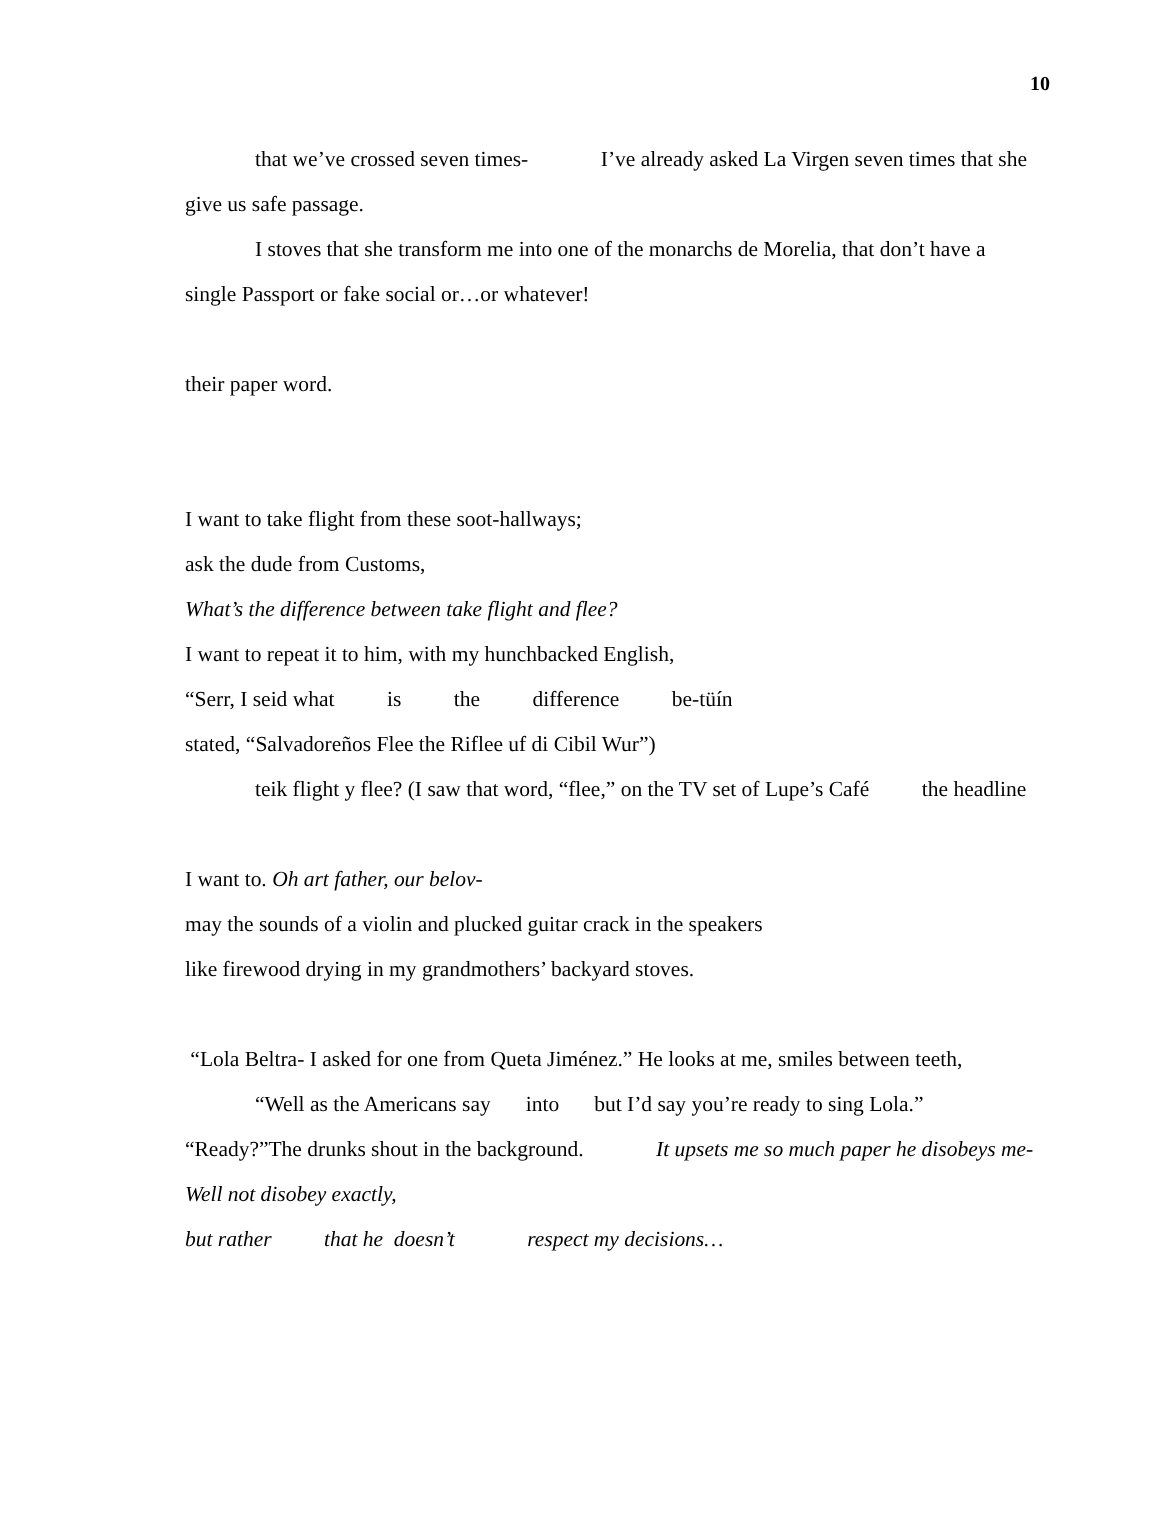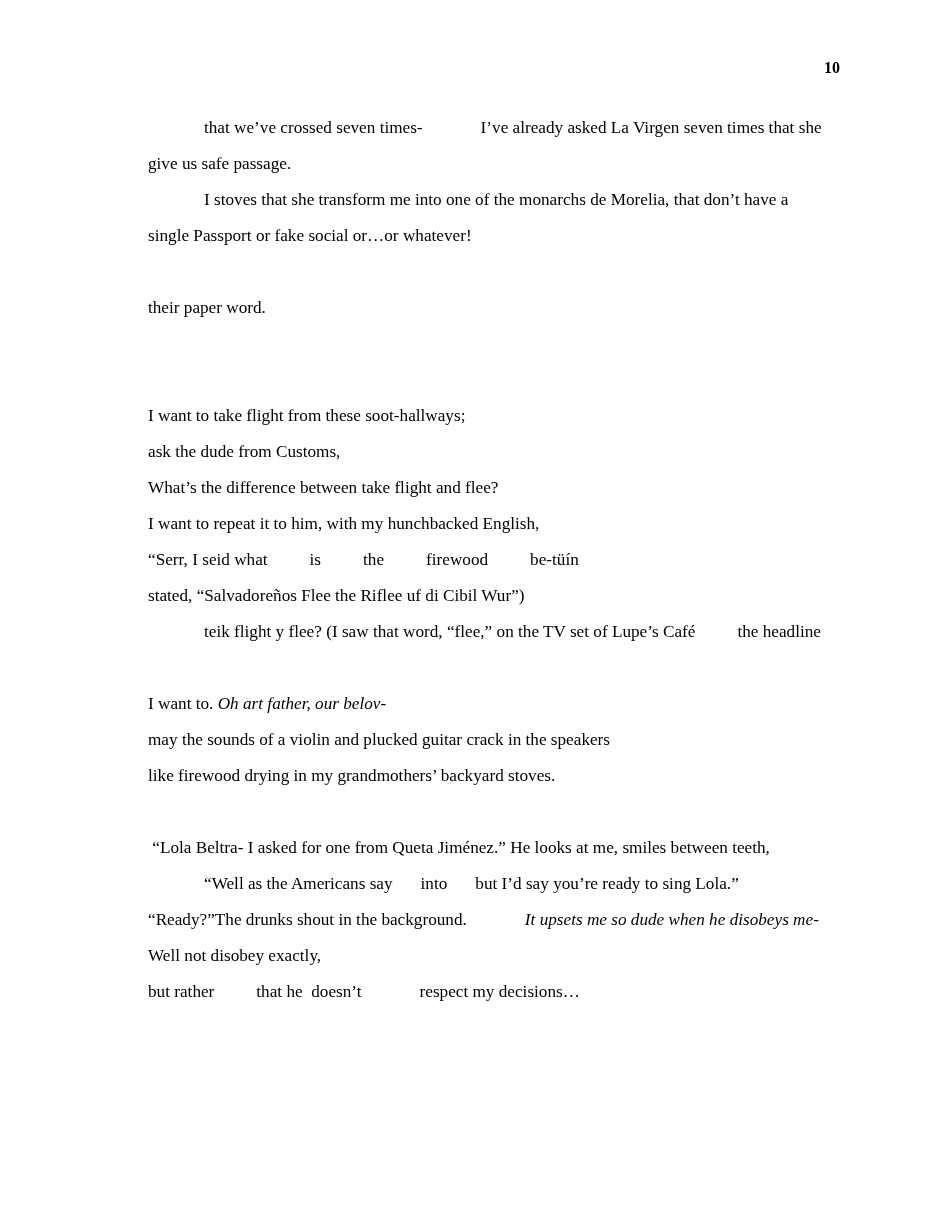--- a/index.html
+++ b/index.html
@@ -36,20 +36,21 @@
     width: 716px;
     font-size: 17.2px;
     line-height: 36px;
     margin-left: 40px;
   }
   .line {
     white-space: pre-wrap;
     min-height: 36px;
   }
   .line.ital {
+    font-style: italic;
   }
   .blank {
     height: 36px;
   }
   .indent {
     display: inline-block;
     width: 56px;
   }
   .gap-sm { display: inline-block; width: 28px; }
   .gap-md { display: inline-block; width: 42px; }
@@ -69,28 +70,28 @@
       <div class="line"><span class="indent"></span><span>I stoves that she transform me into one of the monarchs de Morelia, that don’t have a</span></div>
       <div class="line"><span>single Passport or fake social or…or whatever!</span></div>
       <div class="line blank"></div>
       <div class="line"><span>their paper word.</span></div>
       <div class="line blank"></div>
       <div class="line blank"></div>
       <div class="line"><span>I want to take flight from these soot-hallways;</span></div>
       <div class="line"><span>ask the dude from Customs,</span></div>
       <div class="line ital"><span>What’s the difference between take flight and flee?</span></div>
       <div class="line"><span>I want to repeat it to him, with my hunchbacked English,</span></div>
-      <div class="line"><span>“Serr, I seid what</span><span class="gap-md"></span><span>is</span><span class="gap-md"></span><span>the</span><span class="gap-md"></span><span>firewood</span><span class="gap-md"></span><span>be-tüín</span></div>
+      <div class="line"><span>“Serr, I seid what</span><span class="gap-md"></span><span>is</span><span class="gap-md"></span><span>the</span><span class="gap-md"></span><span>difference</span><span class="gap-md"></span><span>be-tüín</span></div>
       <div class="line"><span>stated, “Salvadoreños Flee the Riflee uf di Cibil Wur”)</span></div>
       <div class="line"><span class="indent"></span><span>teik flight y flee? (I saw that word, “flee,” on the TV set of Lupe’s Café</span><span class="gap-md"></span><span>the headline</span></div>
       <div class="line blank"></div>
       <div class="line"><span>I want to. </span><span class="seg-ital">Oh art father, our belov-</span></div>
       <div class="line"><span>may the sounds of a violin and plucked guitar crack in the speakers</span></div>
       <div class="line"><span>like firewood drying in my grandmothers’ backyard stoves.</span></div>
       <div class="line blank"></div>
       <div class="line"><span> “Lola Beltra- I asked for one from Queta Jiménez.” He looks at me, smiles between teeth,</span></div>
       <div class="line"><span class="indent"></span><span>“Well as the Americans say</span><span class="gap-sm"></span><span>into</span><span class="gap-sm"></span><span>but I’d say you’re ready to sing Lola.”</span></div>
-      <div class="line"><span>“Ready?”The drunks shout in the background.</span><span class="gap-lg"></span><span class="seg-ital">It upsets me so dude when he disobeys me-</span></div>
+      <div class="line"><span>“Ready?”The drunks shout in the background.</span><span class="gap-lg"></span><span class="seg-ital">It upsets me so much paper he disobeys me-</span></div>
       <div class="line ital"><span>Well not disobey exactly,</span></div>
       <div class="line ital"><span>but rather</span><span class="gap-md"></span><span>that he  doesn’t</span><span class="gap-lg"></span><span>respect my decisions…</span></div>
     </div>
 
 </div>
 
 </body></html>

